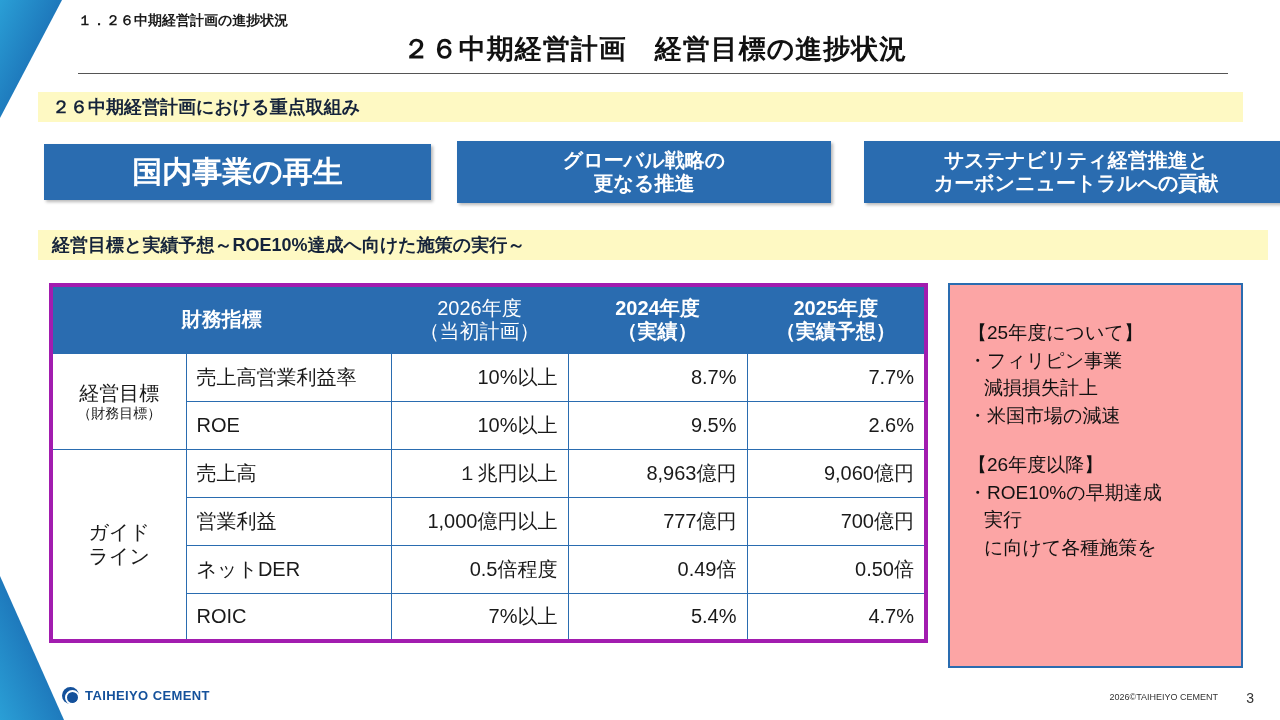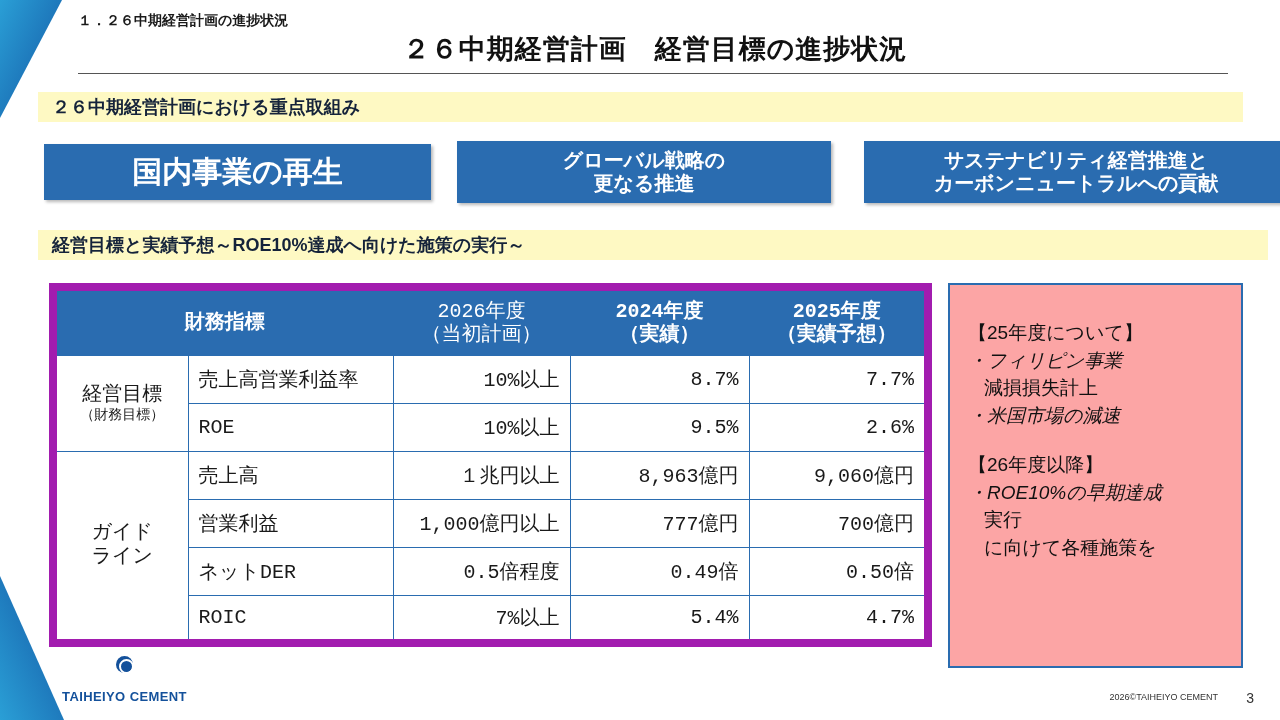--- a/index.html
+++ b/index.html
@@ -84,39 +84,39 @@
   table.fin thead th.light .sub { font-weight: normal; }
 
   td.rowhead {
     text-align: center; font-size: 20px; line-height: 1.2;
   }
   td.rowhead .small { font-size: 14px; display: block; }
   td.label { text-align: left; }
   td.num { text-align: right; }
   table.fin tbody tr { height: 48px; }
   .thick-top td { border-top-width: 2px; }
-  table.fin { border: 8px solid #a21caf; font-family: Liberation Mono, monospace; }
+  table.fin { border: 4px solid #a21caf; }
 
   
   .note {
     position: absolute; left: 948px; top: 283px; width: 295px; height: 385px;
     border: 2px solid #2a6cb0; background: #fca5a5;
     padding: 34px 14px 10px 18px;
     font-size: 19px; line-height: 1.45; color: #111;
   }
   .note .blk { margin-bottom: 4px; }
   .note .head { font-weight: normal; }
-  .note .ind { padding-left: 16px; text-indent: -16px; font-style: italic; }
+  .note .ind { padding-left: 16px; text-indent: -16px; }
   .note .ind2 { padding-left: 16px; }
   .note .gap { height: 18px; }
 
   
   .footer-logo {
     position: absolute; left: 62px; bottom: 16px;
-    display: flex; align-items: center; gap: 16px; flex-direction: column;
+    display: flex; align-items: center; gap: 6px;
   }
   .footer-logo .mark {
     width: 17px; height: 17px; border-radius: 50%;
     background: #14519b; position: relative;
   }
   .footer-logo .mark::after {
     content: ""; position: absolute; left: 3px; top: 3px;
     width: 11px; height: 11px; border-radius: 50%;
     border: 2px solid #fff;
   }

